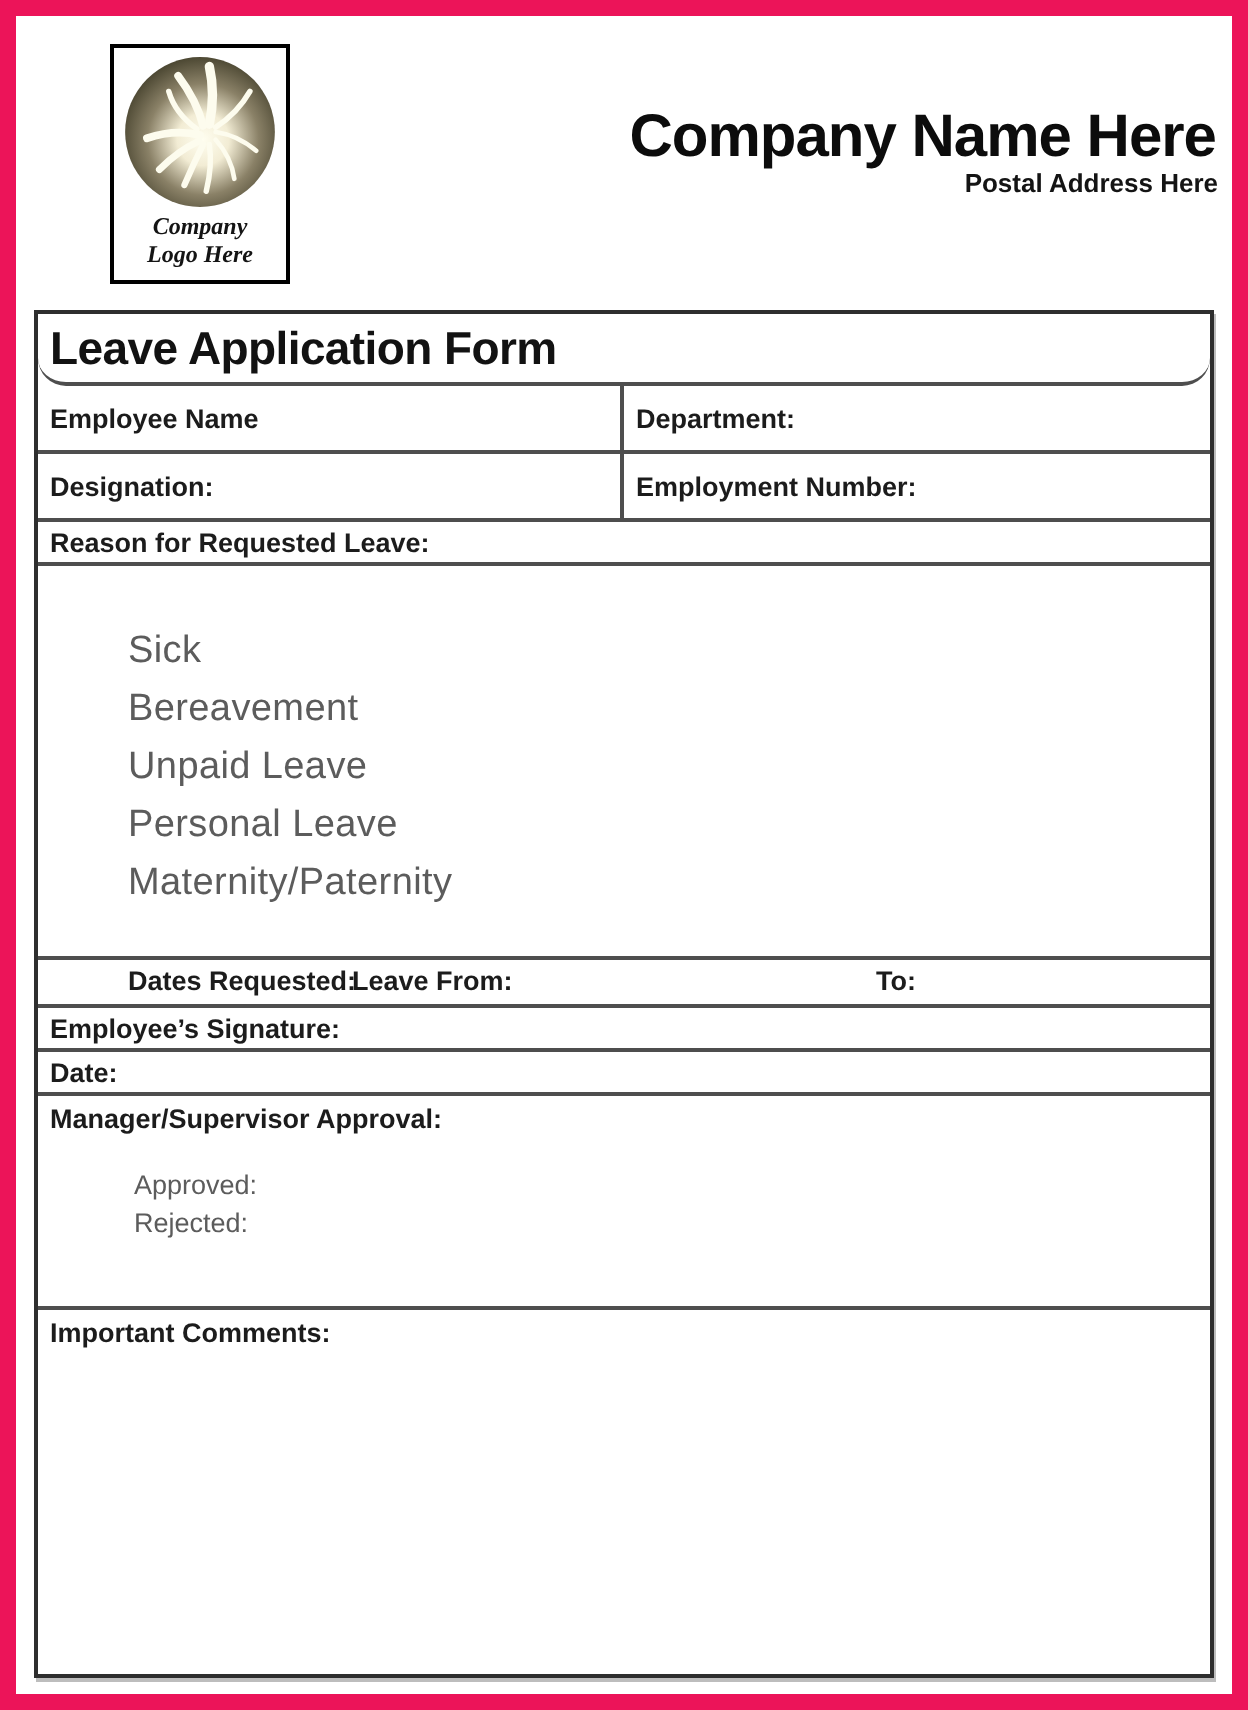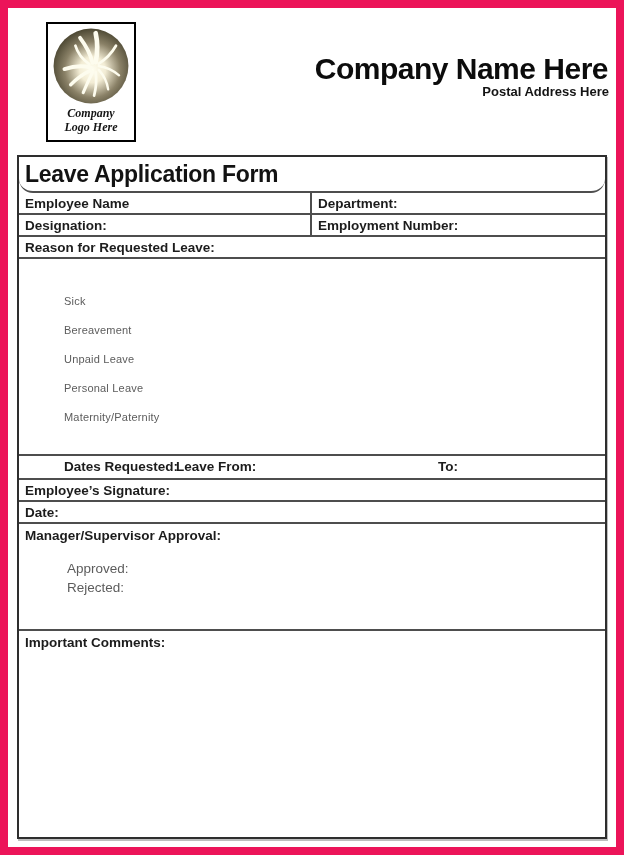--- a/index.html
+++ b/index.html
@@ -6,21 +6,21 @@
   body{
     width:624px;height:855px;position:relative;background:#ffffff;
     font-family:"Liberation Sans",sans-serif;color:#1b1b1b;overflow:hidden;
   }
   .frame{
     position:absolute;inset:0;border:8px solid #EC1459;box-sizing:border-box;
     pointer-events:none;z-index:5;
   }
   
   .logo-box{
-    position:absolute;left:46px;top:22px;width:90px;height:120px;
+    position:absolute;left:55px;top:22px;width:90px;height:120px;
     border:2px solid #000;box-sizing:border-box;text-align:center;background:#fff;
   }
   .logo-box svg{display:block;margin:3px auto 0 auto;}
   .logo-caption{
     font-family:"Liberation Serif",serif;font-style:italic;font-weight:600;
     font-size:12px;line-height:14px;color:#141414;margin-top:1px;
   }
   .company-name{
     position:absolute;top:52px;right:16px;font-size:30px;line-height:34px;
     font-weight:700;letter-spacing:-0.5px;color:#0c0c0c;white-space:nowrap;
@@ -33,34 +33,34 @@
   .form{
     position:absolute;left:17px;top:155px;width:590px;height:684px;
     border:2px solid #2e2e2e;box-sizing:border-box;background:#fff;
     display:flex;flex-direction:column;box-shadow:1px 2px 0 #bdbdbd;
   }
   .row{border-bottom:2px solid #4e4e4e;box-sizing:border-box;flex:0 0 auto;}
   .title-row{
     height:36px;display:flex;align-items:center;padding-left:6px;
     font-size:23px;font-weight:700;letter-spacing:-0.3px;color:#121212;border-radius:14px;
   }
-  .two-col{height:22px;display:flex;}
+  .two-col{height:34px;display:flex;}
   .two-col .cell{
     display:flex;align-items:center;padding-left:6px;
     font-size:13.5px;font-weight:700;color:#1c1c1c;box-sizing:border-box;
   }
   .two-col .cell.left{width:293px;border-right:2px solid #4e4e4e;}
   .two-col .cell.right{flex:1;}
   .section-head{
     height:22px;display:flex;align-items:center;padding-left:6px;
     font-size:13.5px;font-weight:700;color:#1c1c1c;
   }
   .reason-body{height:197px;padding:28px 0 0 45px;}
   .reason-item{
-    font-size:11px;line-height:29px;color:#5c5c5c;font-weight:400;
+    font-size:19px;line-height:29px;color:#5c5c5c;font-weight:400;
     letter-spacing:0.2px;
   }
   .dates-row{height:24px;position:relative;font-size:13.5px;font-weight:700;}
   .dates-row span{position:absolute;top:3px;white-space:nowrap;color:#1c1c1c;}
   .dates-label{left:5px;margin-left:40px;}
   .dates-from{left:157px;}
   .dates-to{left:419px;}
   .line-row{
     height:22px;display:flex;align-items:center;padding-left:6px;
     font-size:13.5px;font-weight:700;color:#1c1c1c;

